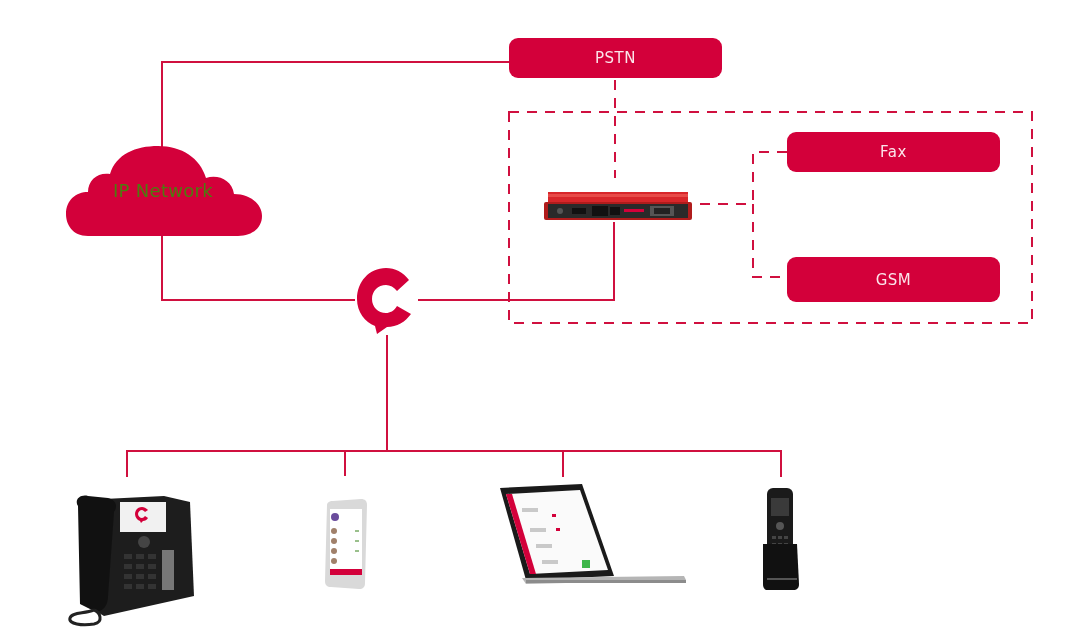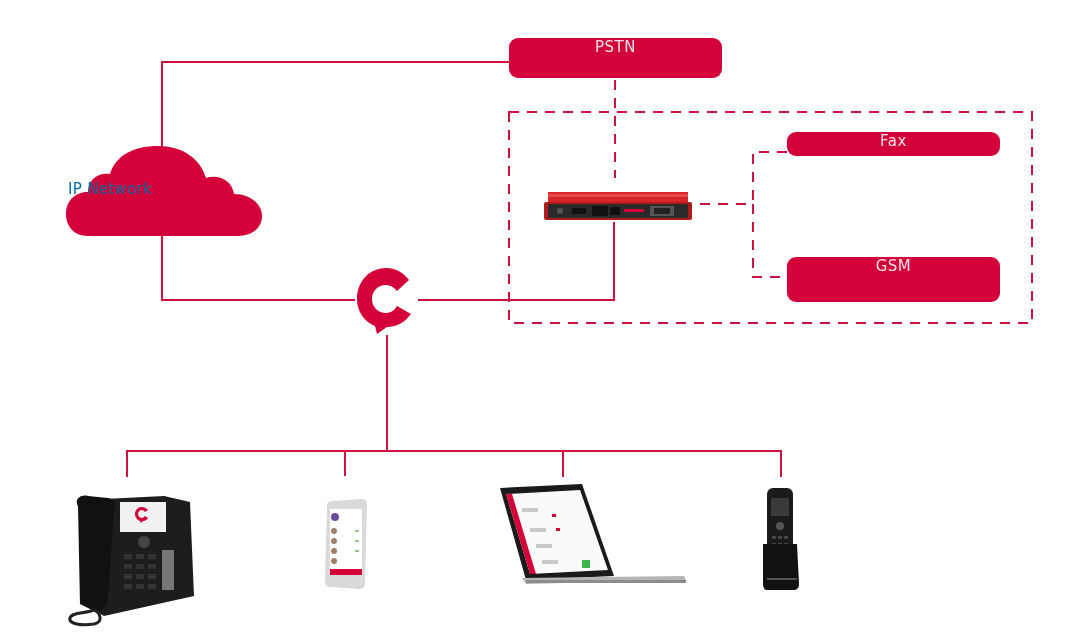--- a/index.html
+++ b/index.html
@@ -1,28 +1,28 @@
 <!DOCTYPE html>
 <html><head>
 <meta charset="utf-8">
 <style>
   html, body { margin:0; padding:0; background:#ffffff; }
   body { width:1084px; height:635px; position:relative; overflow:hidden; font-family:"DejaVu Sans", sans-serif; }
   .abs { position:absolute; }
   .node {
     position:absolute; background:#d3003a; color:#fbe4ea; border-radius:9px;
-    display:flex; justify-content:center;
+    display:flex; align-items:center; justify-content:center;
     font-family:"DejaVu Sans", sans-serif; font-size:15px; letter-spacing:0.5px;
     cursor:pointer;
   }
   #pstn { left:509px; top:38px; width:213px; height:40px; }
-  #fax  { left:787px; top:132px; width:213px; height:24px; }
+  #fax  { left:787px; top:132px; width:213px; height:40px; }
   #gsm  { left:787px; top:257px; width:213px; height:45px; }
   svg.lines { position:absolute; left:0; top:0; }
-  .cloud-label { position:absolute; left:68px; top:180px; width:190px; color:#0369a1; font-size:15px; letter-spacing:0.3px; }
+  .cloud-label { position:absolute; left:68px; top:180px; width:190px; text-align:center; color:#4d7c0f; font-size:18px; letter-spacing:0.3px; }
 </style>
 </head>
 <body>
 
 <svg class="lines" width="1084" height="635">
   <g stroke="#d0103f" stroke-width="2" fill="none">
 
     <polyline points="162,160 162,62 509,62"></polyline>
 
     <polyline points="162,230 162,300 355,300"></polyline>

